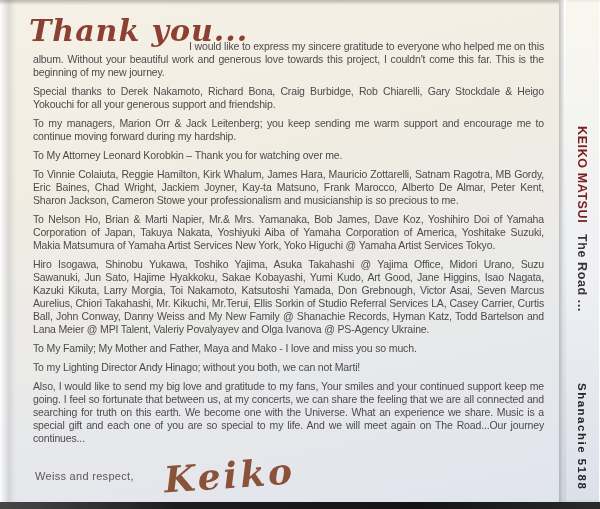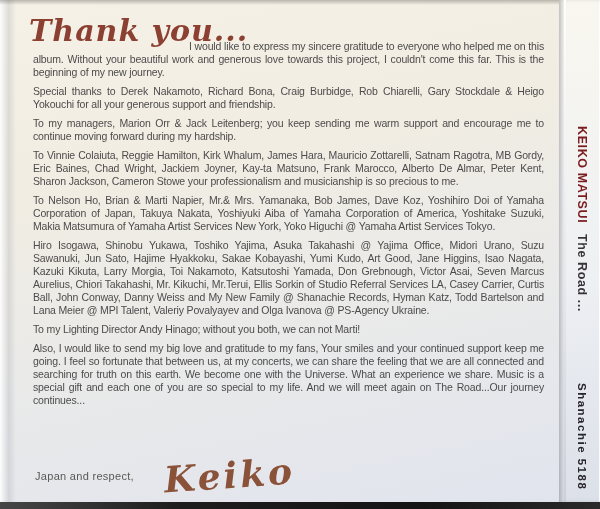--- a/index.html
+++ b/index.html
@@ -69,29 +69,31 @@
 
 <div class="scan">
 
   <div class="content">
     <p class="p first">
       <span class="script-heading">Thank you...</span>
       <span>I would like to express my sincere gratitude to everyone who helped me on this album. Without your beautiful work and generous love towards this project, I couldn't come this far. This is the beginning of my new journey.</span>
     </p>
     <p class="p">Special thanks to Derek Nakamoto, Richard Bona, Craig Burbidge, Rob Chiarelli, Gary Stockdale &amp; Heigo Yokouchi for all your generous support and friendship.</p>
     <p class="p">To my managers, Marion Orr &amp; Jack Leitenberg; you keep sending me warm support and encourage me to continue moving forward during my hardship.</p>
+    <p class="p">To My Attorney Leonard Korobkin – Thank you for watching over me.</p>
     <p class="p">To Vinnie Colaiuta, Reggie Hamilton, Kirk Whalum, James Hara, Mauricio Zottarelli, Satnam Ragotra, MB Gordy, Eric Baines, Chad Wright, Jackiem Joyner, Kay-ta Matsuno, Frank Marocco, Alberto De Almar, Peter Kent, Sharon Jackson, Cameron Stowe your professionalism and musicianship is so precious to me.</p>
     <p class="p">To Nelson Ho, Brian &amp; Marti Napier, Mr.&amp; Mrs. Yamanaka, Bob James, Dave Koz, Yoshihiro Doi of Yamaha Corporation of Japan, Takuya Nakata, Yoshiyuki Aiba of Yamaha Corporation of America, Yoshitake Suzuki, Makia Matsumura of Yamaha Artist Services New York, Yoko Higuchi @ Yamaha Artist Services Tokyo.</p>
     <p class="p">Hiro Isogawa, Shinobu Yukawa, Toshiko Yajima, Asuka Takahashi @ Yajima Office, Midori Urano, Suzu Sawanuki, Jun Sato, Hajime Hyakkoku, Sakae Kobayashi, Yumi Kudo, Art Good, Jane Higgins, Isao Nagata, Kazuki Kikuta, Larry Morgia, Toi Nakamoto, Katsutoshi Yamada, Don Grebnough, Victor Asai, Seven Marcus Aurelius, Chiori Takahashi, Mr. Kikuchi, Mr.Terui, Ellis Sorkin of Studio Referral Services LA, Casey Carrier, Curtis Ball, John Conway, Danny Weiss and My New Family @ Shanachie Records, Hyman Katz, Todd Bartelson and Lana Meier @ MPI Talent, Valeriy Povalyayev and Olga Ivanova @ PS-Agency Ukraine.</p>
+    <p class="p">To My Family; My Mother and Father, Maya and Mako - I love and miss you so much.</p>
     <p class="p">To my Lighting Director Andy Hinago; without you both, we can not Marti!</p>
     <p class="p">Also, I would like to send my big love and gratitude to my fans, Your smiles and your continued support keep me going. I feel so fortunate that between us, at my concerts, we can share the feeling that we are all connected and searching for truth on this earth. We become one with the Universe. What an experience we share. Music is a special gift and each one of you are so special to my life. And we will meet again on The Road...Our journey continues...</p>
   </div>
 
   <div class="closing-row">
-    <span class="closing">Japan and respect,</span>
+    <span class="closing">Weiss and respect,</span>
     <span class="signature">Keiko</span>
   </div>
 
   <div class="spine">
     <div class="spine-title">
       <span class="spine-artist">KEIKO MATSUI</span>
       <span class="spine-album">The Road ...</span>
     </div>
     <div class="spine-label">Shanachie 5188</div>
   </div>

